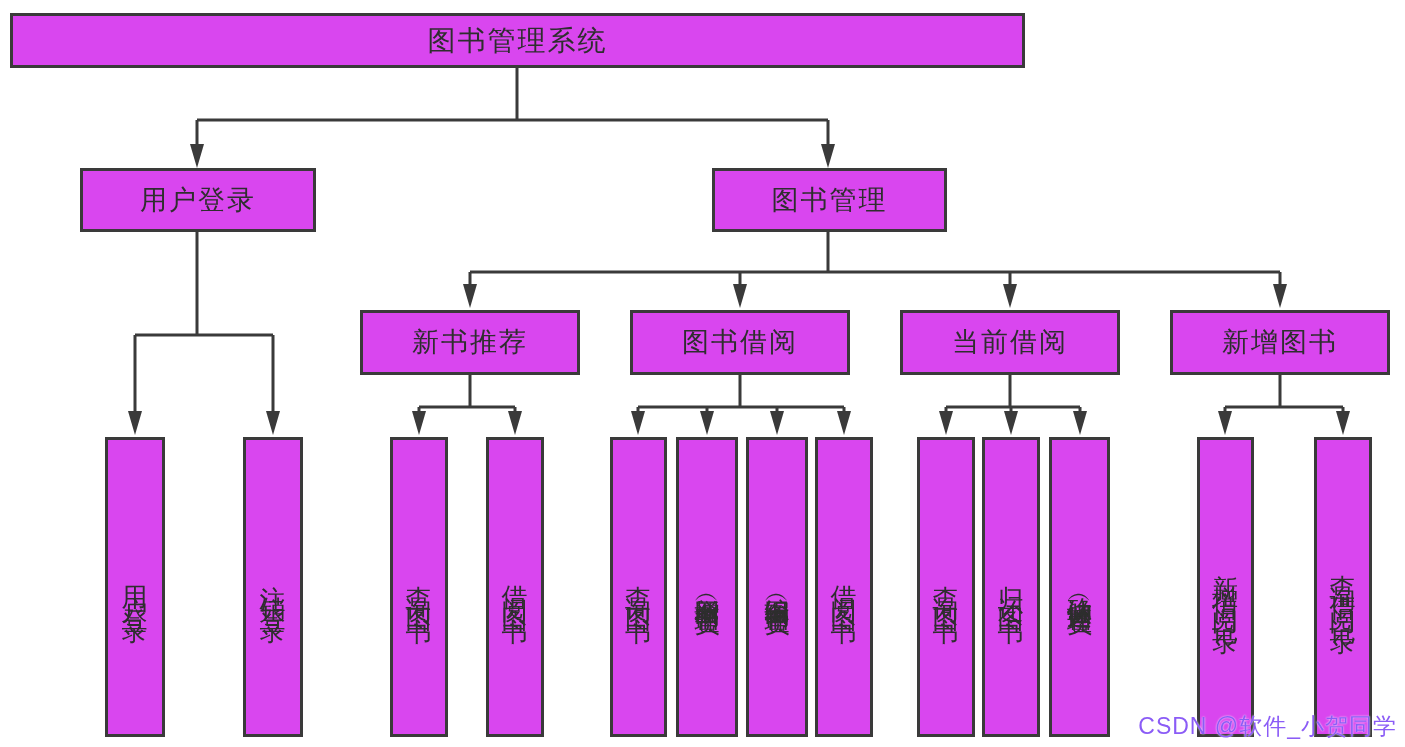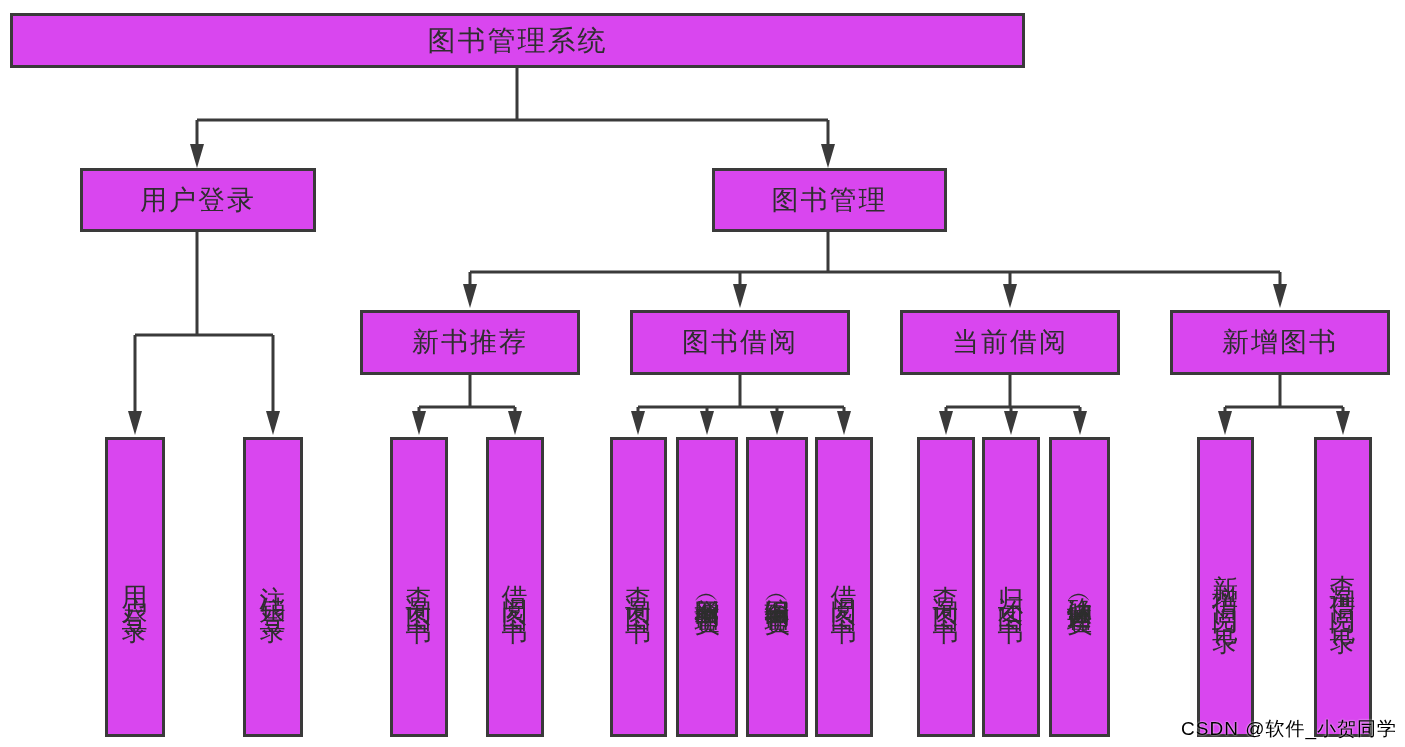--- a/index.html
+++ b/index.html
@@ -47,22 +47,22 @@
     line-height:1;
   }
   .node.v span.tight{
     letter-spacing:2px;
     font-size:25px;
   }
   #watermark{
     position:absolute;
     right:8px;
     bottom:5px;
-    font-size:19px;
-    color:#000000;
+    font-size:23px;
+    color:#8b5cf6;
     letter-spacing:1px;
     text-shadow:0 0 2px #ffffff;
     white-space:nowrap;
   }
 </style>
 </head>
 <body>
 
 <div id="canvas">
 

